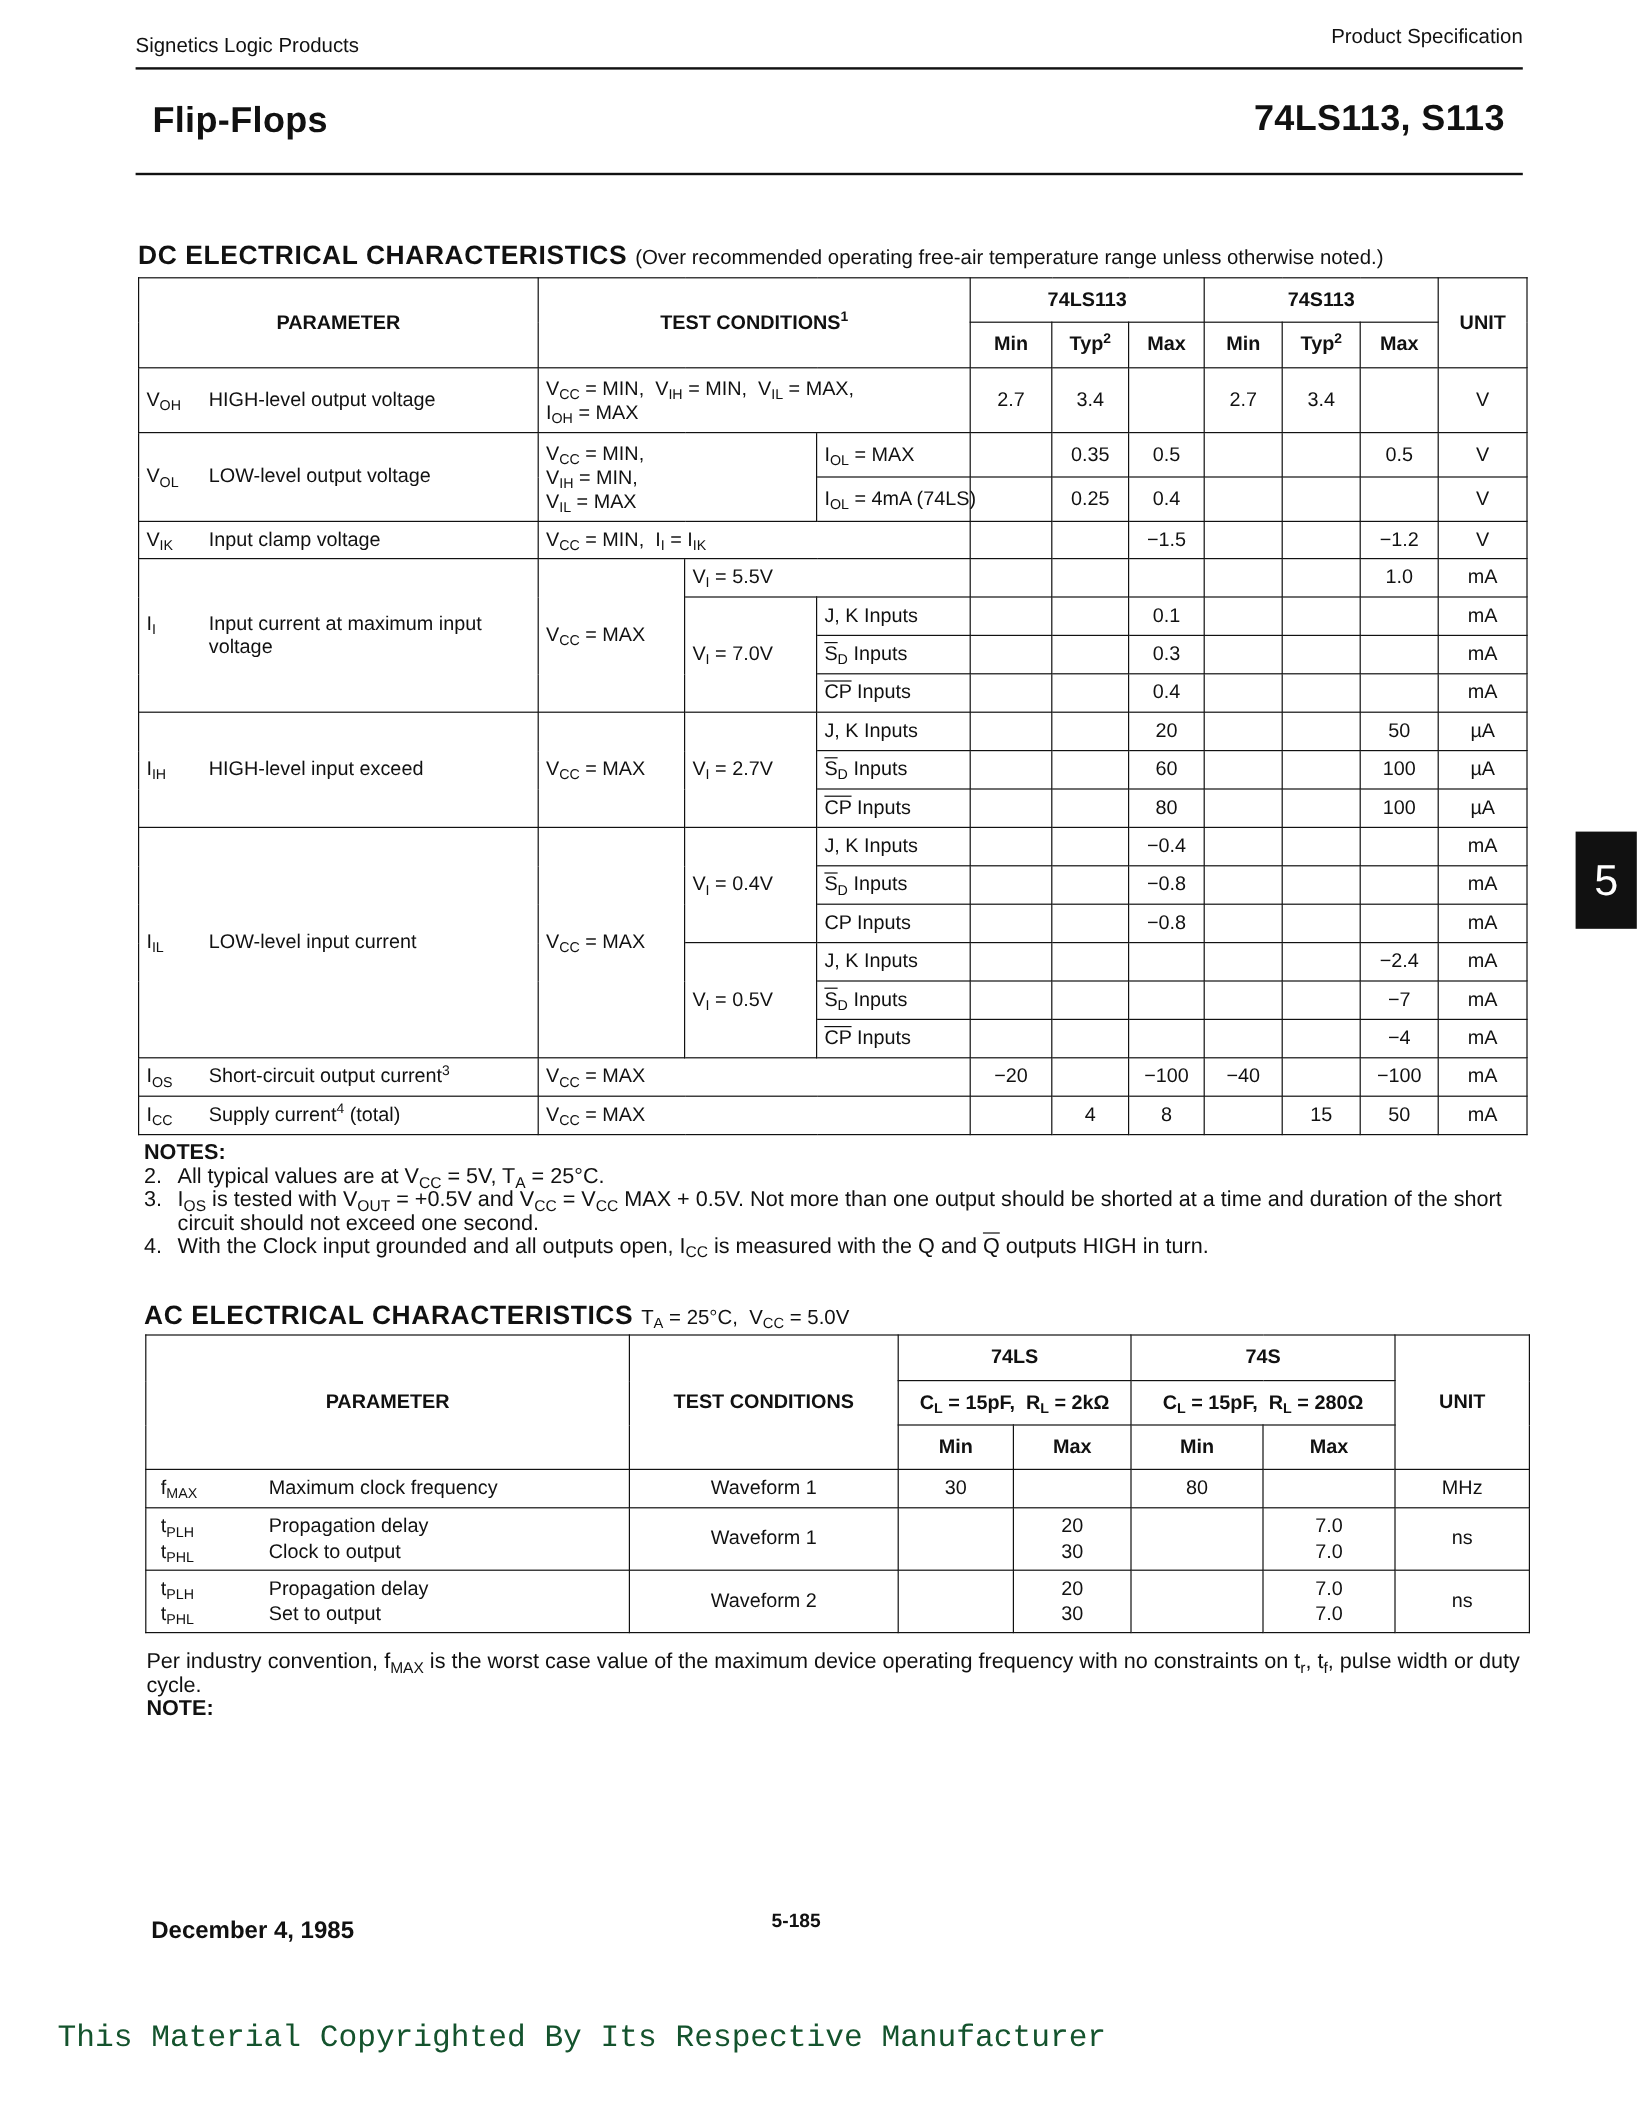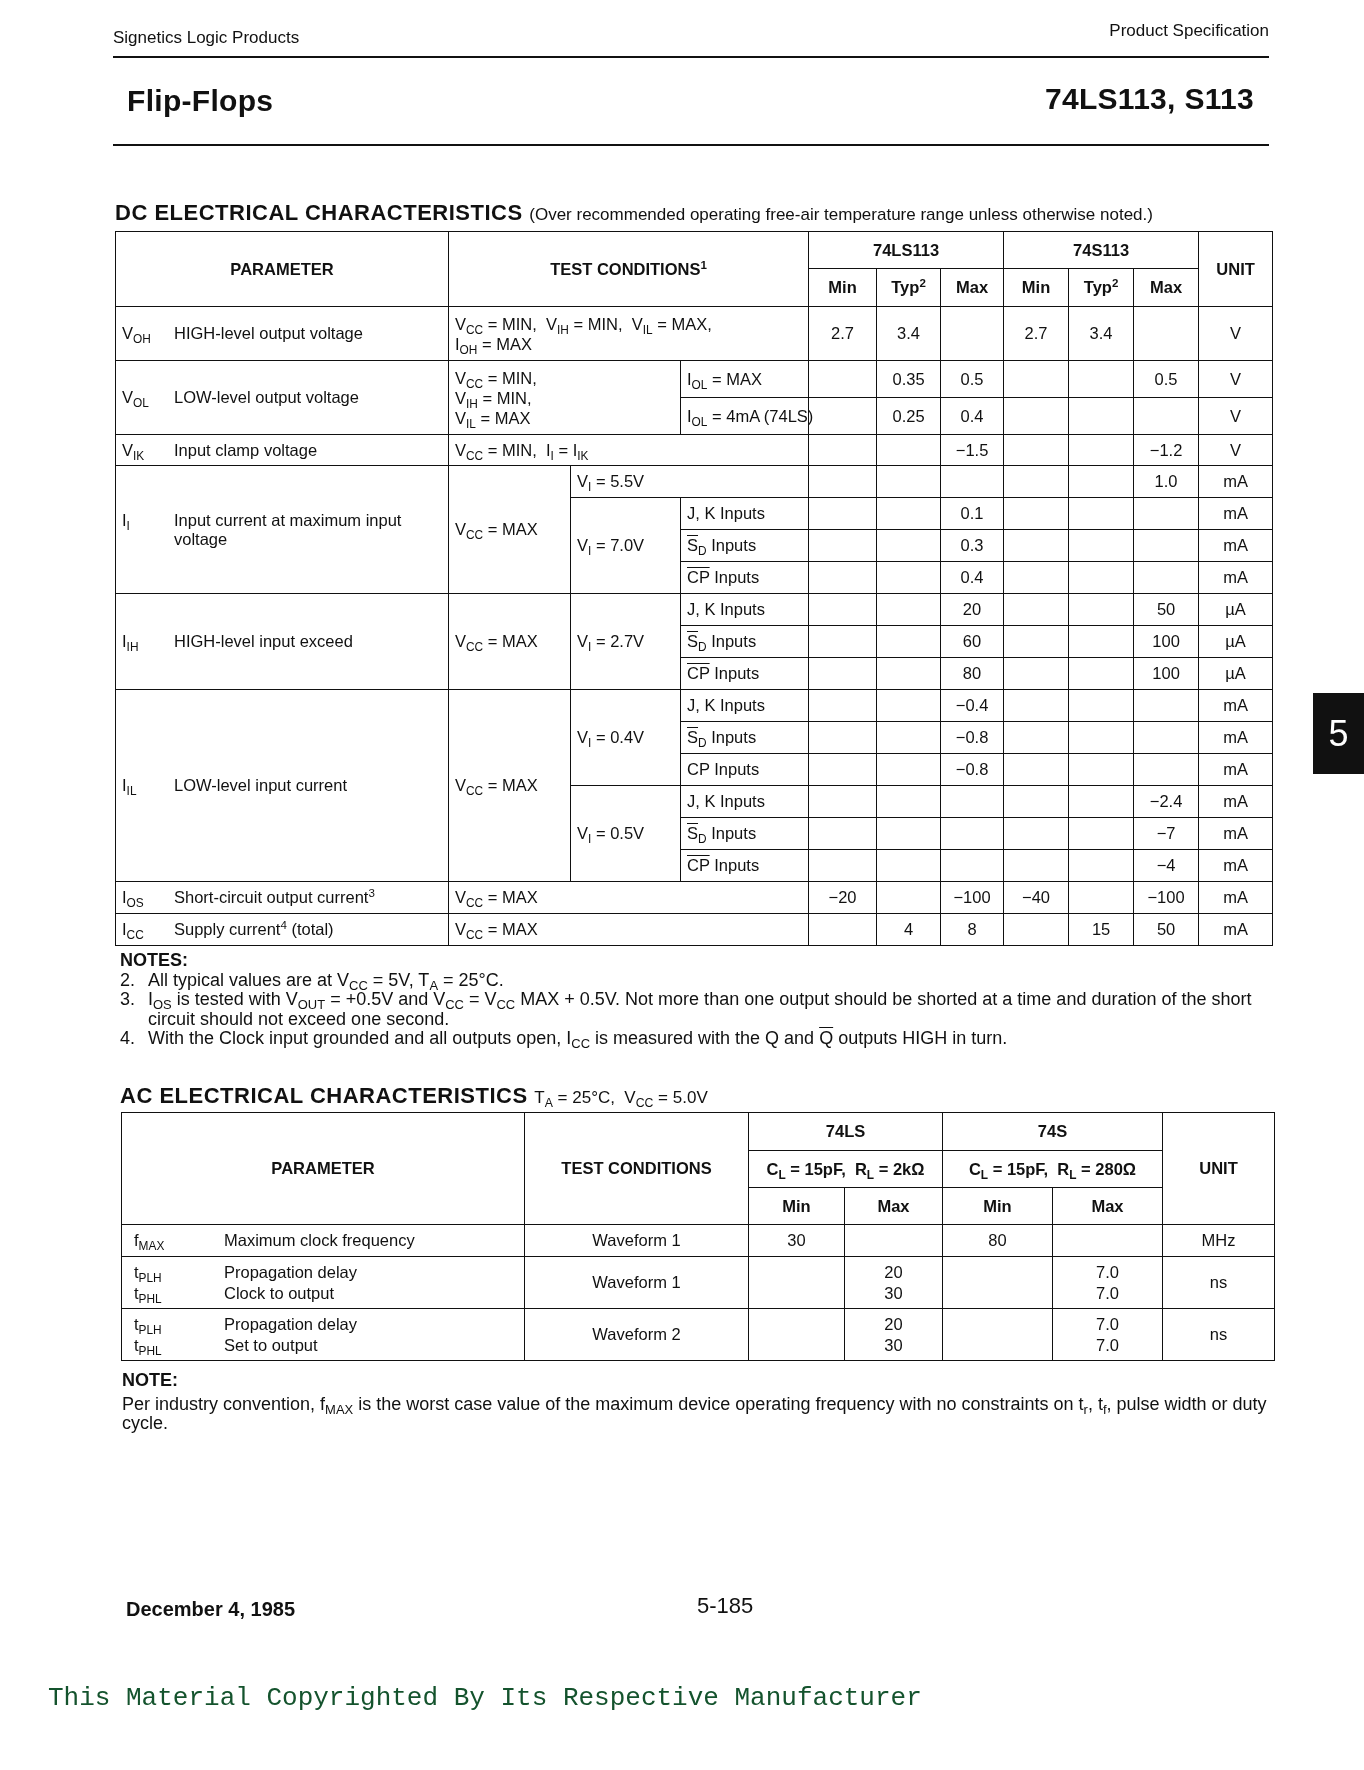--- a/index.html
+++ b/index.html
@@ -375,19 +375,19 @@
     <td class="c" style="line-height:21px;">
           <div>7.0</div>
           <div>7.0</div>
         </td>
     <td class="c">ns</td>
   </tr>
 </tbody>
   </table>
 
 <div class="notes" style="left:122px;top:1371px;width:1160px;">
+  <div style="margin-top:4px;">Per industry convention, f<sub>MAX</sub> is the worst case value of the maximum device operating frequency with no constraints on t<sub>r</sub>, t<sub>f</sub>, pulse width or duty cycle.</div>
   <div style="font-weight:bold;">NOTE:</div>
-  <div style="margin-top:4px;">Per industry convention, f<sub>MAX</sub> is the worst case value of the maximum device operating frequency with no constraints on t<sub>r</sub>, t<sub>f</sub>, pulse width or duty cycle.</div>
 </div>
 
 <div class="abs" style="left:126px;top:1598px;font-size:20px;font-weight:bold;">December 4, 1985</div>
-<div class="abs" style="left:697px;top:1593px;font-size:22px;font-weight:normal;">5-185</div>
+<div class="abs" style="left:643px;top:1593px;font-size:16px;font-weight:bold;">5-185</div>
 <div class="copyright">This Material Copyrighted By Its Respective Manufacturer</div>
 
 </body></html>

